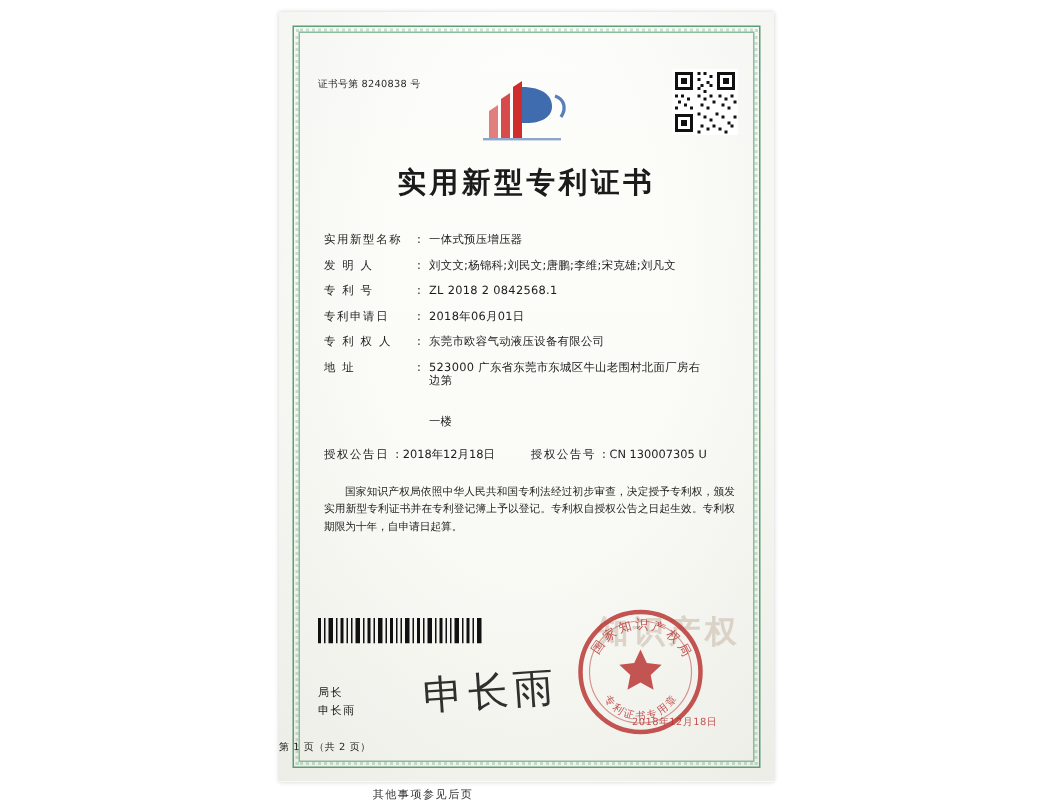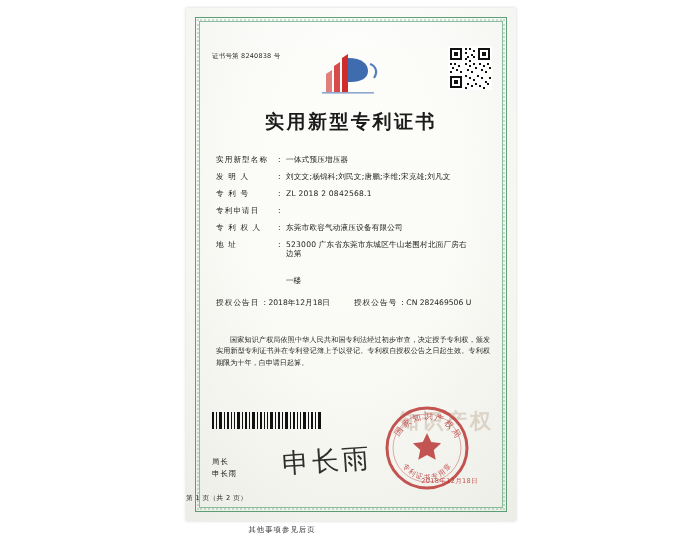--- a/index.html
+++ b/index.html
@@ -157,21 +157,21 @@
     position: absolute;
     left: 30px;
     right: 26px;
     top: 310px;
     font-size: 7.1px;
     line-height: 1.62;
     color: #242424;
     text-align: justify;
   }
   .paragraphs p {
-    margin: 16px 0 7px 0;
+    margin: 4px 0 7px 0;
     text-indent: 14px;
   }
 
   .barcode {
     position: absolute;
     left: 26px;
     bottom: 92px;
     width: 110px;
     height: 17px;
   }
@@ -347,20 +347,21 @@
         <span class="field-value">刘文文;杨锦科;刘民文;唐鹏;李维;宋克雄;刘凡文</span>
       </div>
       <div class="field-row">
         <span class="field-label">专 利 号</span>
         <span class="field-colon">:</span>
         <span class="field-value">ZL 2018 2 0842568.1</span>
       </div>
       <div class="field-row">
         <span class="field-label">专利申请日</span>
         <span class="field-colon">:</span>
+        <span class="field-value">2018年06月01日</span>
       </div>
       <div class="field-row">
         <span class="field-label">专 利 权 人</span>
         <span class="field-colon">:</span>
         <span class="field-value">东莞市欧容气动液压设备有限公司</span>
       </div>
       <div class="field-row">
         <span class="field-label">地 址</span>
         <span class="field-colon">:</span>
         <span class="field-value">523000 广东省东莞市东城区牛山老围村北面厂房右边第</span>
@@ -371,21 +372,21 @@
 
     <div class="field-row" style="position:absolute; left:30px; right:26px; top:290px;">
       <span class="inline-pair">
         <span class="field-label">授权公告日</span>
         <span>:&nbsp;</span>
         <span>2018年12月18日</span>
       </span>
       <span class="inline-pair" style="margin-left:24px;">
         <span class="field-label">授权公告号</span>
         <span>:&nbsp;</span>
-        <span>CN 282469506 U</span>
+        <span>CN 130007305 U</span>
       </span>
     </div>
 
     <div class="paragraphs">
       <p>国家知识产权局依照中华人民共和国专利法经过初步审查，决定授予专利权，颁发实用新型专利证书并在专利登记簿上予以登记。专利权自授权公告之日起生效。专利权期限为十年，自申请日起算。</p>
     </div>
 
     <div class="barcode">
       <svg width="110" height="17" viewBox="0 0 110 17" aria-hidden="true">
         <g fill="#111">

